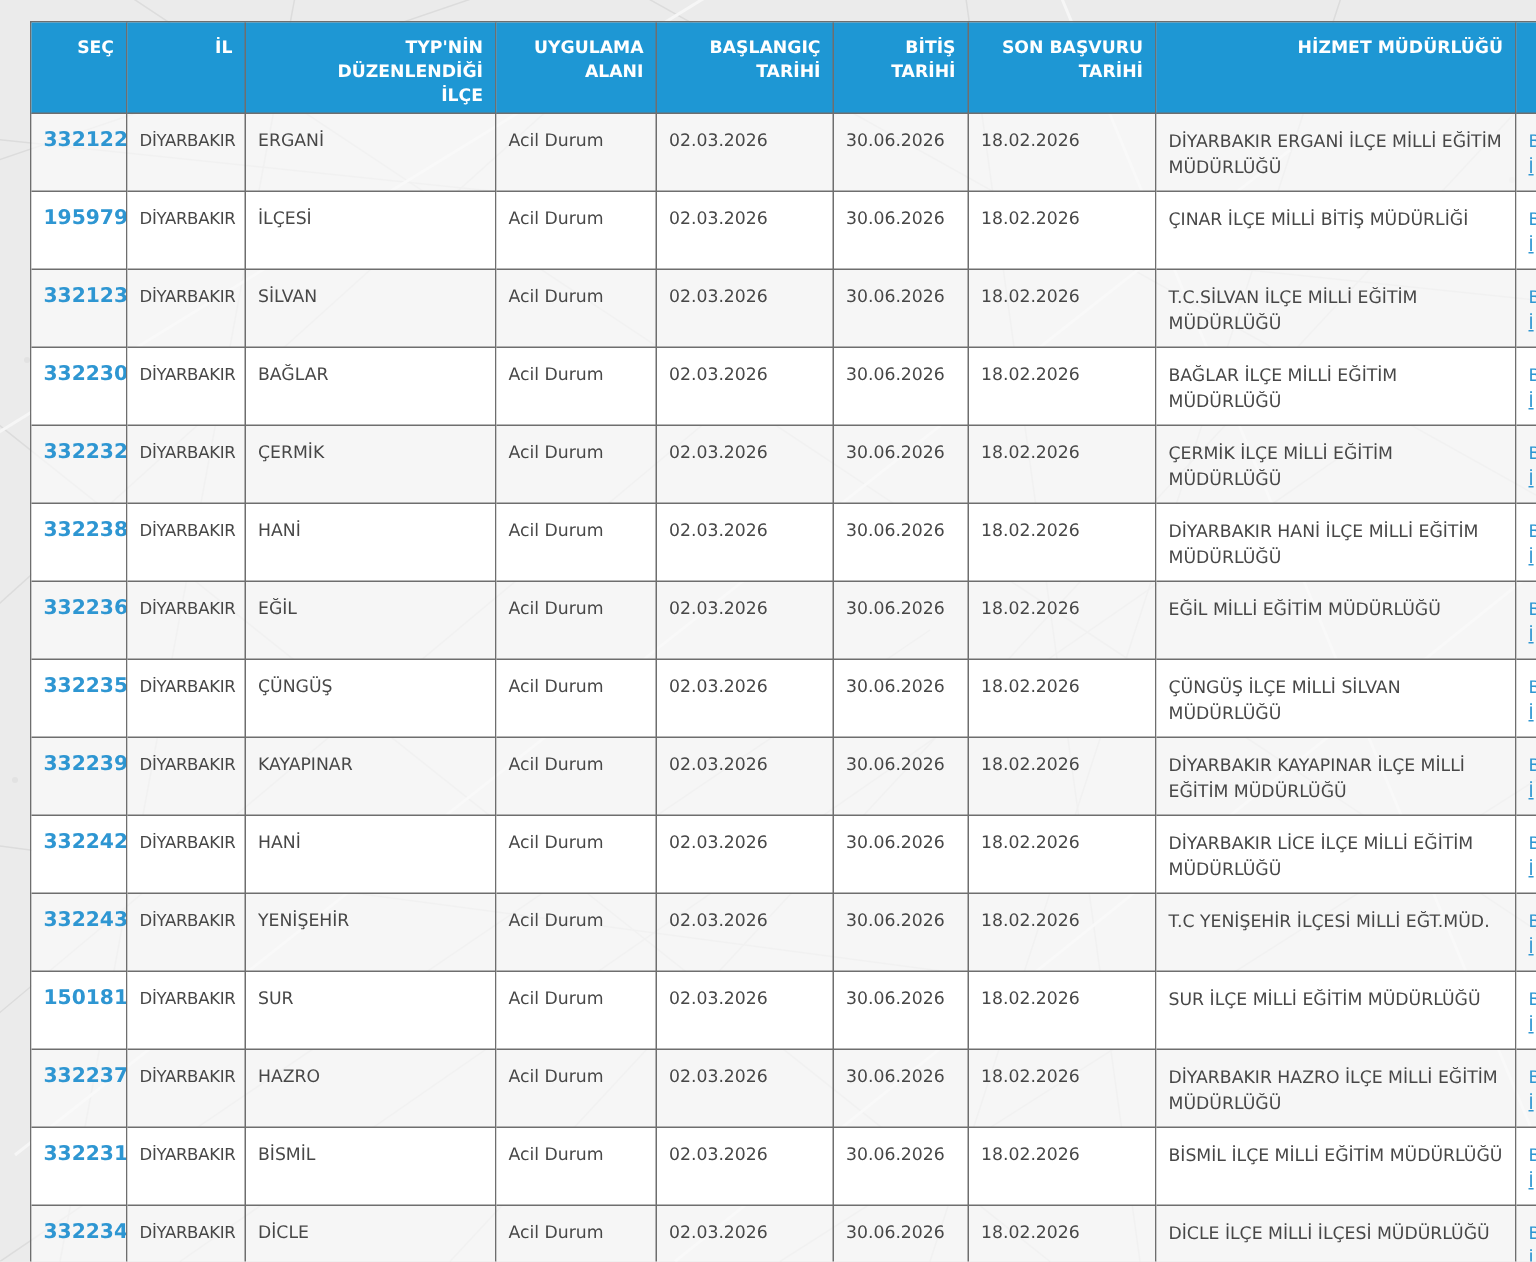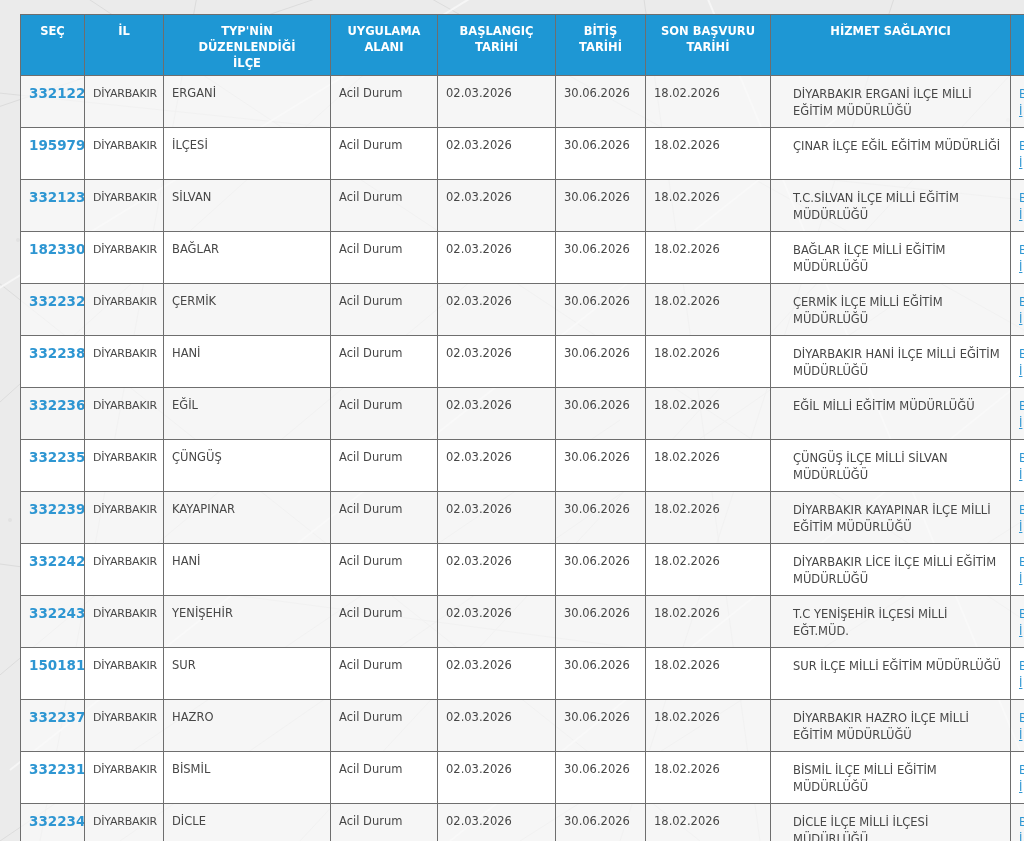--- a/index.html
+++ b/index.html
@@ -17,21 +17,21 @@
     position:absolute; left:20px; top:14px;
     border-collapse:separate; border-spacing:0;
     border:1px solid var(--border,#6e6e6e);
     table-layout:fixed; width:1140px;
     background:transparent;
   }
   .grid th {
     background:var(--header-bg,#1e97d4);
     color:#ffffff;
     font-size:11.5px; font-weight:bold;
-    text-align:center; vertical-align:top;
+    text-align:right; vertical-align:top;
     padding:8px 8px 4px 8px;
     height:45px; line-height:16px;
     border-right:1px solid var(--border,#6e6e6e);
     border-bottom:1px solid var(--border,#6e6e6e);
     white-space:pre-line;
     overflow:hidden;
   }
   .grid td {
     color:var(--text,#474747);
     font-size:11.5px;
@@ -46,21 +46,21 @@
   .grid tr.alt td { background:rgba(249,249,249,0.72); }
   .c-sec a, .c-act a {
     color:var(--link,#2e96d2);
     text-decoration:none;
     cursor:pointer;
   }
   .c-sec a { font-size:13.5px;font-weight:bold; }
   .c-il span, .c-ilce span, .c-uyg span,
   .c-bas span, .c-bit span, .c-son span { white-space:nowrap; }
   .c-il span { font-size:11px; letter-spacing:-0.2px; }
-  .c-hiz span { display:block; line-height:17px;margin-left:14px; }
+  .c-hiz span { display:block; line-height:17px; }
   .c-act { padding-left:6px; }
   .c-act a { font-size:11.5px; line-height:17px; display:block; }
   .u { text-decoration:underline; }
   .th-act .u { text-decoration:underline; }
 </style>
 </head>
 <body>
 
 <svg class="bg-pattern" viewBox="0 0 1024 841" xmlns="http://www.w3.org/2000/svg" aria-hidden="true">
   <rect x="0" y="0" width="1024" height="841" fill="#ebebeb"></rect>
@@ -113,21 +113,21 @@
       <th class="th-ilce">TYP'NİN DÜZENLENDİĞİ
 İLÇE</th>
       <th class="th-uyg">UYGULAMA
 ALANI</th>
       <th class="th-bas">BAŞLANGIÇ
 TARİHİ</th>
       <th class="th-bit">BİTİŞ
 TARİHİ</th>
       <th class="th-son">SON BAŞVURU
 TARİHİ</th>
-      <th class="th-hiz">HİZMET SAĞLAYICI</th>
+      <th class="th-hiz">HİZMET MÜDÜRLÜĞÜ</th>
       <th class="th-act"><span>B</span>
 <span class="u">İ</span></th>
     </tr>
   </thead>
   <tbody id="tbody">
   <tr class="alt">
     <td class="c-sec"><a href="#">332122</a></td>
     <td class="c-il"><span>DİYARBAKIR</span></td>
     <td class="c-ilce"><span>ERGANİ</span></td>
     <td class="c-uyg"><span>Acil Durum</span></td>
@@ -144,21 +144,21 @@
 
   <tr>
     <td class="c-sec"><a href="#">195979</a></td>
     <td class="c-il"><span>DİYARBAKIR</span></td>
     <td class="c-ilce"><span>İLÇESİ</span></td>
     <td class="c-uyg"><span>Acil Durum</span></td>
     <td class="c-bas"><span>02.03.2026</span></td>
     <td class="c-bit"><span>30.06.2026</span></td>
     <td class="c-son"><span>18.02.2026</span></td>
     <td class="c-hiz">
-          <span>ÇINAR İLÇE EĞİL EĞİTİM MÜDÜRLİĞİ</span>
+          <span>ÇINAR İLÇE MİLLİ BİTİŞ MÜDÜRLİĞİ</span>
         </td>
     <td class="c-act">
           <a href="#"><span>B</span><br><span class="u">İ</span></a>
         </td>
   </tr>
 
   <tr class="alt">
     <td class="c-sec"><a href="#">332123</a></td>
     <td class="c-il"><span>DİYARBAKIR</span></td>
     <td class="c-ilce"><span>SİLVAN</span></td>
@@ -168,21 +168,21 @@
     <td class="c-son"><span>18.02.2026</span></td>
     <td class="c-hiz">
           <span>T.C.SİLVAN İLÇE MİLLİ EĞİTİM MÜDÜRLÜĞÜ</span>
         </td>
     <td class="c-act">
           <a href="#"><span>B</span><br><span class="u">İ</span></a>
         </td>
   </tr>
 
   <tr>
-    <td class="c-sec"><a href="#">182330</a></td>
+    <td class="c-sec"><a href="#">332230</a></td>
     <td class="c-il"><span>DİYARBAKIR</span></td>
     <td class="c-ilce"><span>BAĞLAR</span></td>
     <td class="c-uyg"><span>Acil Durum</span></td>
     <td class="c-bas"><span>02.03.2026</span></td>
     <td class="c-bit"><span>30.06.2026</span></td>
     <td class="c-son"><span>18.02.2026</span></td>
     <td class="c-hiz">
           <span>BAĞLAR İLÇE MİLLİ EĞİTİM MÜDÜRLÜĞÜ</span>
         </td>
     <td class="c-act">

